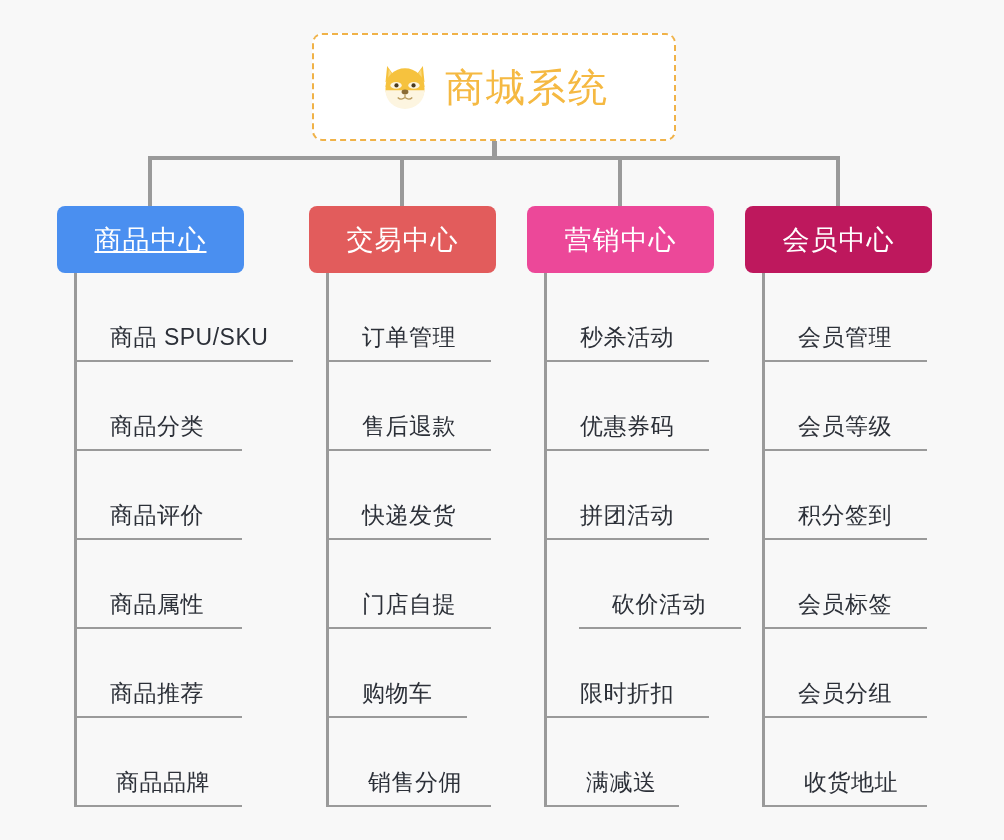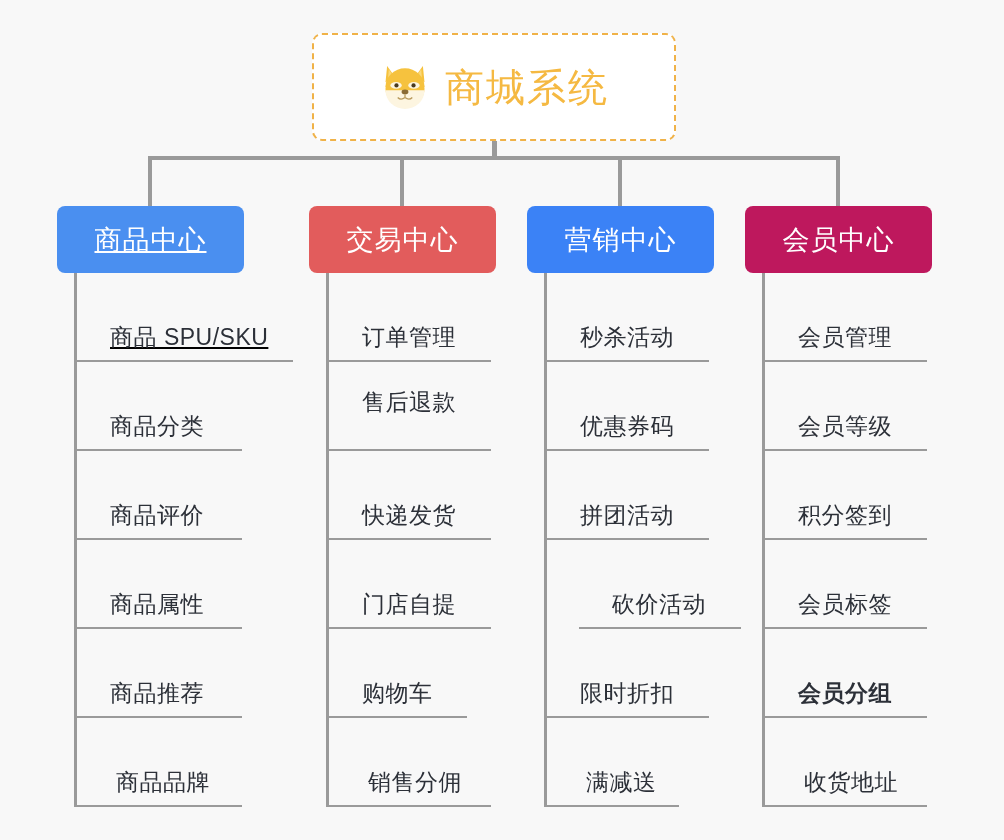--- a/index.html
+++ b/index.html
@@ -171,21 +171,21 @@
   <div class="conn conn-drop drop-1" style="background: rgb(154, 154, 154);"></div>
   <div class="conn conn-drop drop-2" style="background: rgb(154, 154, 154);"></div>
   <div class="conn conn-drop drop-3" style="background: rgb(154, 154, 154);"></div>
   <div class="conn conn-drop drop-4" style="background: rgb(154, 154, 154);"></div>
 
   <div class="branch branch-1">
     <div class="branch-head" style="background: rgb(74, 143, 240);">
       <span>商品中心</span>
     </div>
     <div class="branch-items" style="border-left-color: rgb(154, 154, 154);">
-      <div class="branch-item" style="border-bottom-color: rgb(154, 154, 154); text-decoration: underline;">
+      <div class="branch-item" style="border-bottom-color: rgb(154, 154, 154);">
         <span class="branch-item-label">商品 SPU/SKU</span>
       </div>
       <div class="branch-item short" style="border-bottom-color: rgb(154, 154, 154);">
         <span class="branch-item-label">商品分类</span>
       </div>
       <div class="branch-item short" style="border-bottom-color: rgb(154, 154, 154);">
         <span class="branch-item-label">商品评价</span>
       </div>
       <div class="branch-item short" style="border-bottom-color: rgb(154, 154, 154);">
         <span class="branch-item-label">商品属性</span>
@@ -200,40 +200,40 @@
   </div>
 
   <div class="branch branch-2">
     <div class="branch-head" style="background: rgb(226, 92, 92);">
       <span>交易中心</span>
     </div>
     <div class="branch-items" style="border-left-color: rgb(154, 154, 154);">
       <div class="branch-item" style="border-bottom-color: rgb(154, 154, 154);">
         <span class="branch-item-label">订单管理</span>
       </div>
-      <div class="branch-item" style="border-bottom-color: rgb(154, 154, 154); align-items: center;">
+      <div class="branch-item" style="border-bottom-color: rgb(154, 154, 154);">
         <span class="branch-item-label">售后退款</span>
       </div>
       <div class="branch-item" style="border-bottom-color: rgb(154, 154, 154);">
         <span class="branch-item-label">快递发货</span>
       </div>
       <div class="branch-item" style="border-bottom-color: rgb(154, 154, 154);">
         <span class="branch-item-label">门店自提</span>
       </div>
       <div class="branch-item short" style="border-bottom-color: rgb(154, 154, 154);">
         <span class="branch-item-label">购物车</span>
       </div>
       <div class="branch-item" style="border-bottom-color: rgb(154, 154, 154);">
         <span class="branch-item-label">销售分佣</span>
       </div>
     </div>
   </div>
 
   <div class="branch branch-3">
-    <div class="branch-head" style="background: #3b82f6;">
+    <div class="branch-head" style="background: #ec4899;">
       <span>营销中心</span>
     </div>
     <div class="branch-items" style="border-left-color: rgb(154, 154, 154);">
       <div class="branch-item" style="border-bottom-color: rgb(154, 154, 154);">
         <span class="branch-item-label">秒杀活动</span>
       </div>
       <div class="branch-item" style="border-bottom-color: rgb(154, 154, 154);">
         <span class="branch-item-label">优惠券码</span>
       </div>
       <div class="branch-item" style="border-bottom-color: rgb(154, 154, 154);">
@@ -261,21 +261,21 @@
       </div>
       <div class="branch-item" style="border-bottom-color: rgb(154, 154, 154);">
         <span class="branch-item-label">会员等级</span>
       </div>
       <div class="branch-item" style="border-bottom-color: rgb(154, 154, 154);">
         <span class="branch-item-label">积分签到</span>
       </div>
       <div class="branch-item" style="border-bottom-color: rgb(154, 154, 154);">
         <span class="branch-item-label">会员标签</span>
       </div>
-      <div class="branch-item" style="border-bottom-color: rgb(154, 154, 154); font-weight: bold;">
+      <div class="branch-item" style="border-bottom-color: rgb(154, 154, 154);">
         <span class="branch-item-label">会员分组</span>
       </div>
       <div class="branch-item" style="border-bottom-color: rgb(154, 154, 154);">
         <span class="branch-item-label">收货地址</span>
       </div>
     </div>
   </div>
 
 </div>
 

